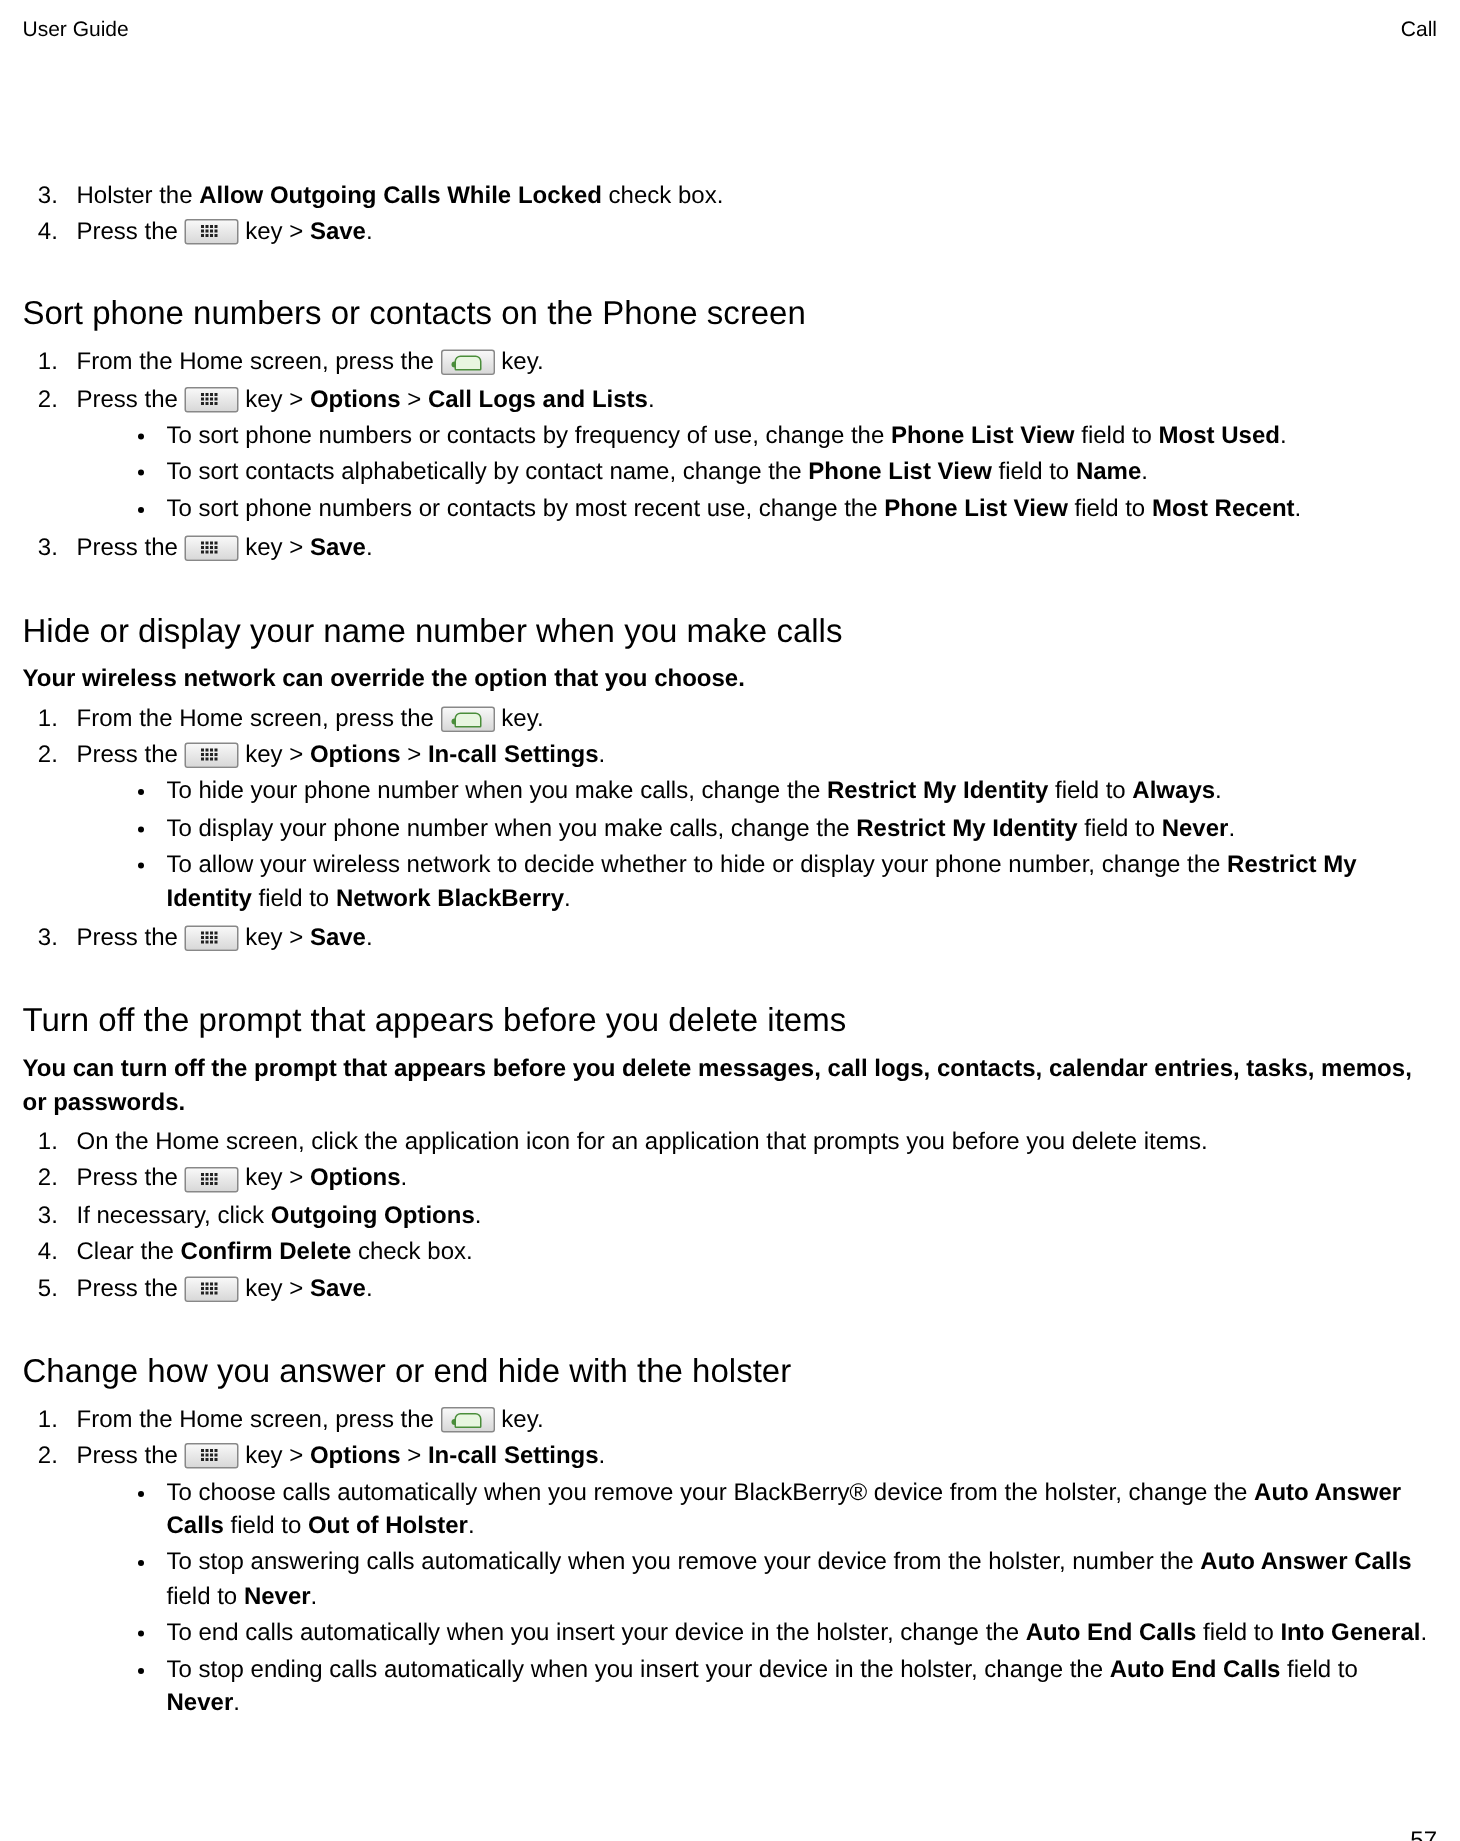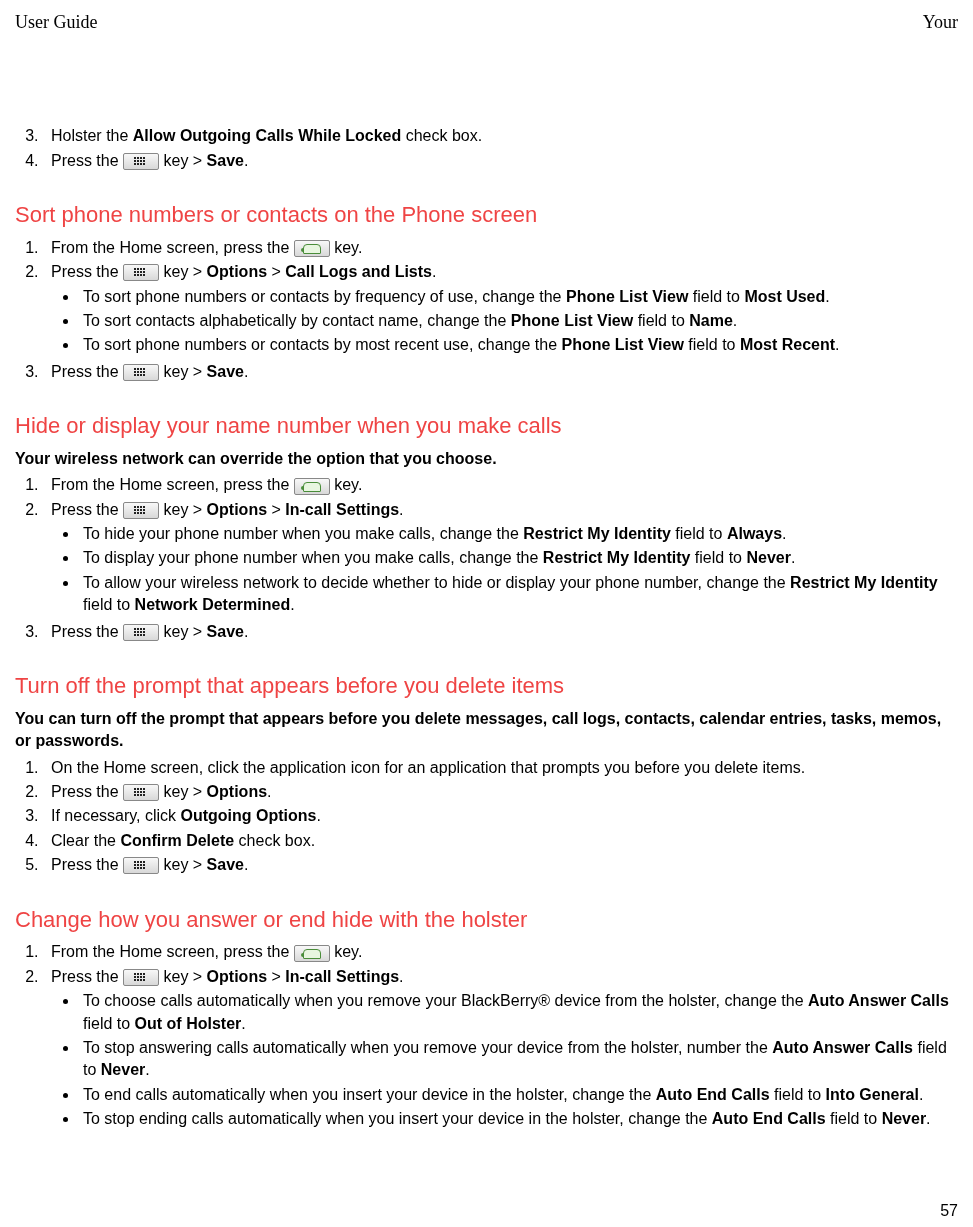--- a/index.html
+++ b/index.html
@@ -7,47 +7,47 @@
       font-size: 16px;
       margin: 0;
       padding: 10px 15px;
       width: 943px;
       color: #000;
       line-height: 1.4;
     }
     .header {
       display: flex;
       justify-content: space-between;
-      font-size: 18px;
+      font-size: 14px;
       margin-bottom: 90px;
-      font-family: Liberation Serif, serif;
     }
     h2 {
       font-family: "Trebuchet MS", Arial, sans-serif;
       font-weight: normal;
       font-size: 22px;
       margin: 28px 0 6px 0;
-      color: #ef4444;
+      color: #000000;
     }
     ol {
       margin: 2px 0 0 0;
       padding-left: 28px;
     }
     ol > li {
       padding-left: 8px;
       margin-bottom: 2px;
     }
     ul.bullets {
       list-style-type: disc;
       margin: 2px 0 4px 0;
       padding-left: 28px;
     }
     ul.bullets > li {
       padding-left: 4px;
       margin-bottom: 2px;
+      margin-left: 28px;
     }
     .icon {
       display: inline-block;
       width: 34px;
       height: 15px;
       border: 1px solid #888;
       background: linear-gradient(#f8f8f8, #d8d8d8);
       vertical-align: middle;
       position: relative;
       border-radius: 2px;
@@ -87,21 +87,21 @@
       margin-top: 70px;
       font-size: 16px;
     }
     p { margin: 2px 0 4px 0; font-weight: bold; }
   </style>
 </head>
 <body>
 
 <div class="header">
   <span>User Guide</span>
-  <span>Your</span>
+  <span>Call</span>
 </div>
 
 <ol start="3">
   <li>
     <span>Holster the </span><b>Allow Outgoing Calls While Locked</b><span> check box.</span>
   </li>
   <li>
     <span>Press the </span><span class="icon bb-key"><span class="dots">
           <span></span>
           <span></span>
@@ -180,21 +180,21 @@
           <span></span>
           <span></span>
           <span></span>
           <span></span>
           <span></span>
           <span></span>
         </span></span><span> key &gt; </span><b>Options</b><span> &gt; </span><b>In-call Settings</b><span>.</span>
     <ul class="bullets">
       <li><span>To hide your phone number when you make calls, change the </span><b>Restrict My Identity</b><span> field to </span><b>Always</b><span>.</span></li>
       <li><span>To display your phone number when you make calls, change the </span><b>Restrict My Identity</b><span> field to </span><b>Never</b><span>.</span></li>
-      <li><span>To allow your wireless network to decide whether to hide or display your phone number, change the </span><b>Restrict My Identity</b><span> field to </span><b>Network Determined</b><span>.</span></li>
+      <li><span>To allow your wireless network to decide whether to hide or display your phone number, change the </span><b>Restrict My Identity</b><span> field to </span><b>Network BlackBerry</b><span>.</span></li>
     </ul>
   </li>
   <li>
     <span>Press the </span><span class="icon bb-key"><span class="dots">
           <span></span>
           <span></span>
           <span></span>
           <span></span>
           <span></span>
           <span></span>

